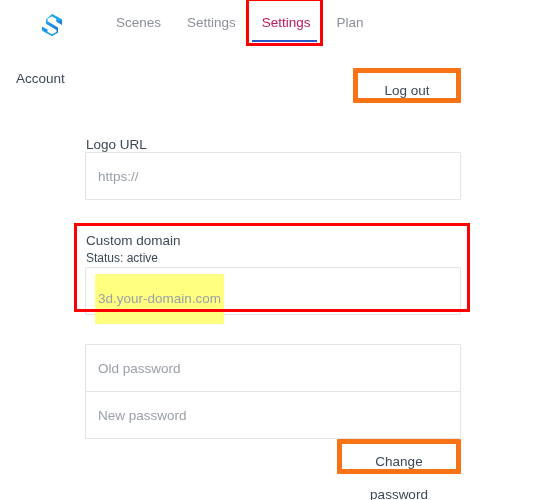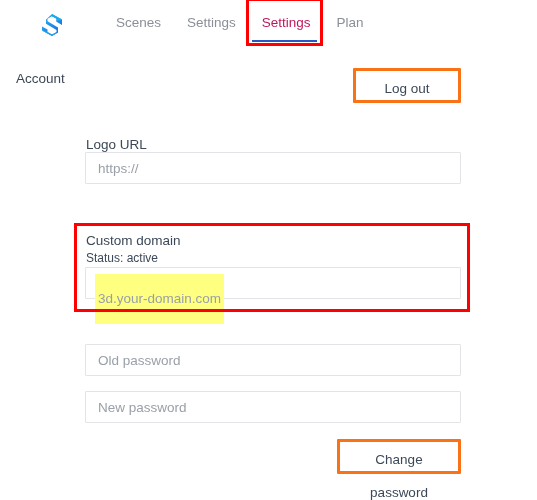--- a/index.html
+++ b/index.html
@@ -88,21 +88,21 @@
     position: absolute;
     left: 16px;
     top: 70px;
     font-size: 13.5px;
     color: #3c4858;
     line-height: 18px;
   }
   .btn {
     position: absolute;
     box-sizing: border-box;
-    border: 3px solid #f97316;
+    border: 5px solid #f97316;
     background: #ffffff;
     color: #3c4858;
     font-family: "Liberation Sans", sans-serif;
     font-size: 13.5px;
     text-align: center;
     cursor: pointer;
     border-radius: 1px;
   }
   .btn-logout {
     left: 353px;
@@ -130,21 +130,21 @@
     position: absolute;
     font-size: 12px;
     color: #3c4858;
     line-height: 16px;
   }
   .input {
     position: absolute;
     box-sizing: border-box;
     border: 1px solid #e2e4e7;
     background: #ffffff;
-    height: 32px;
+    height: 48px;
     font-family: "Liberation Sans", sans-serif;
     font-size: 13.5px;
     color: #3c4858;
     padding: 0 0 0 12px;
     border-radius: 1px;
     outline: none;
   }
   .input::placeholder {
     color: #9aa0a8;
     opacity: 1;

